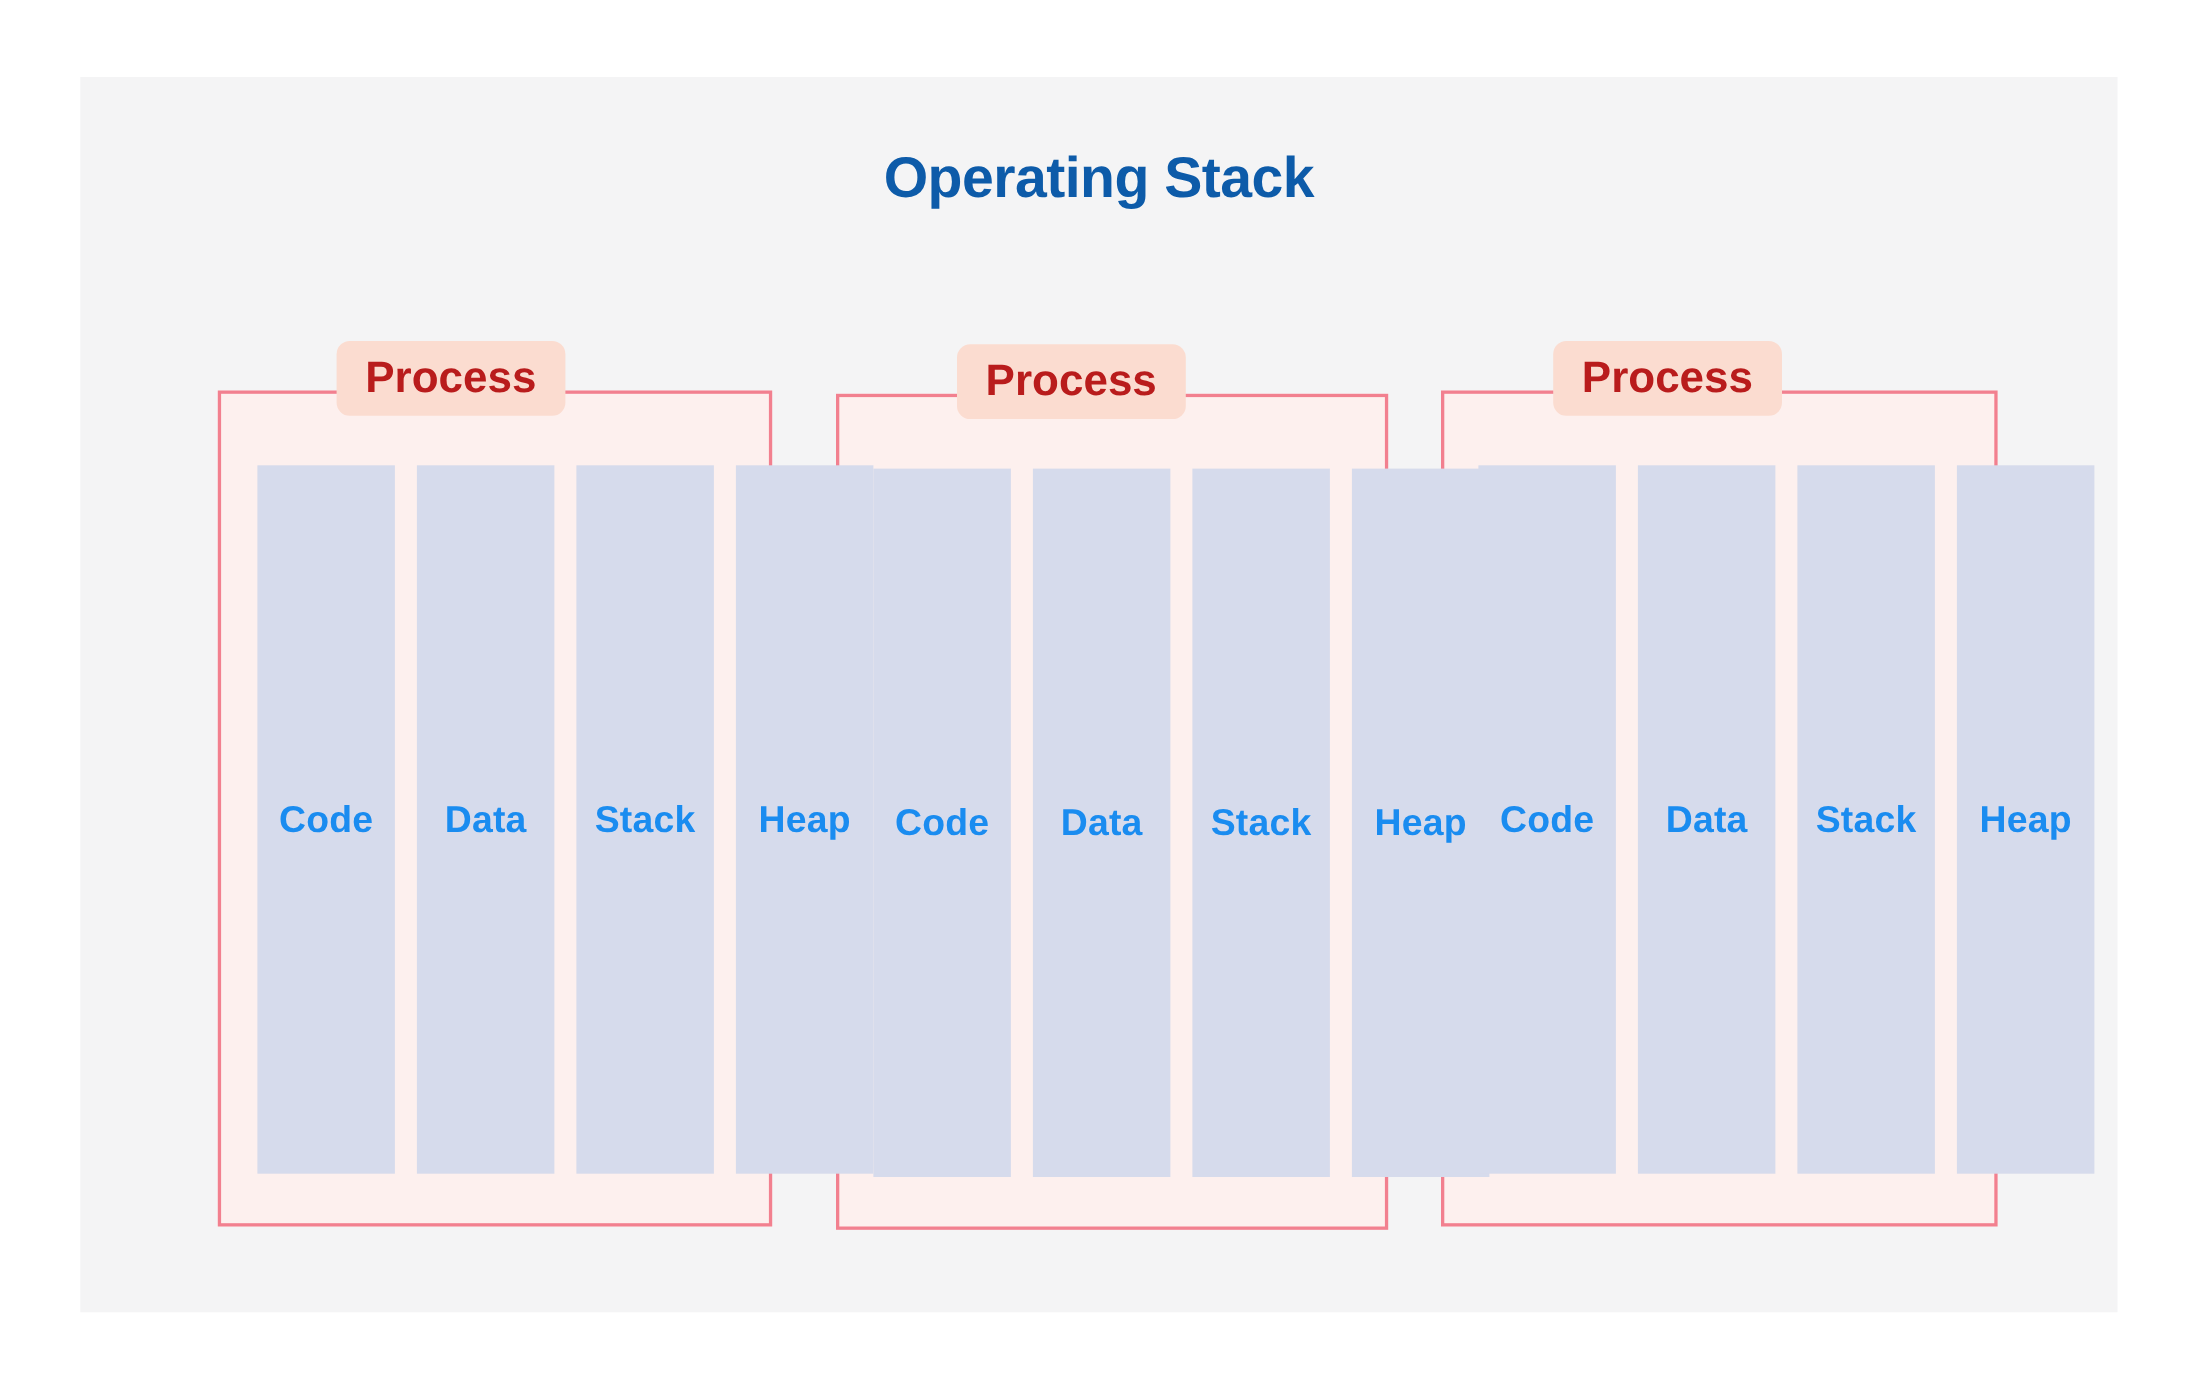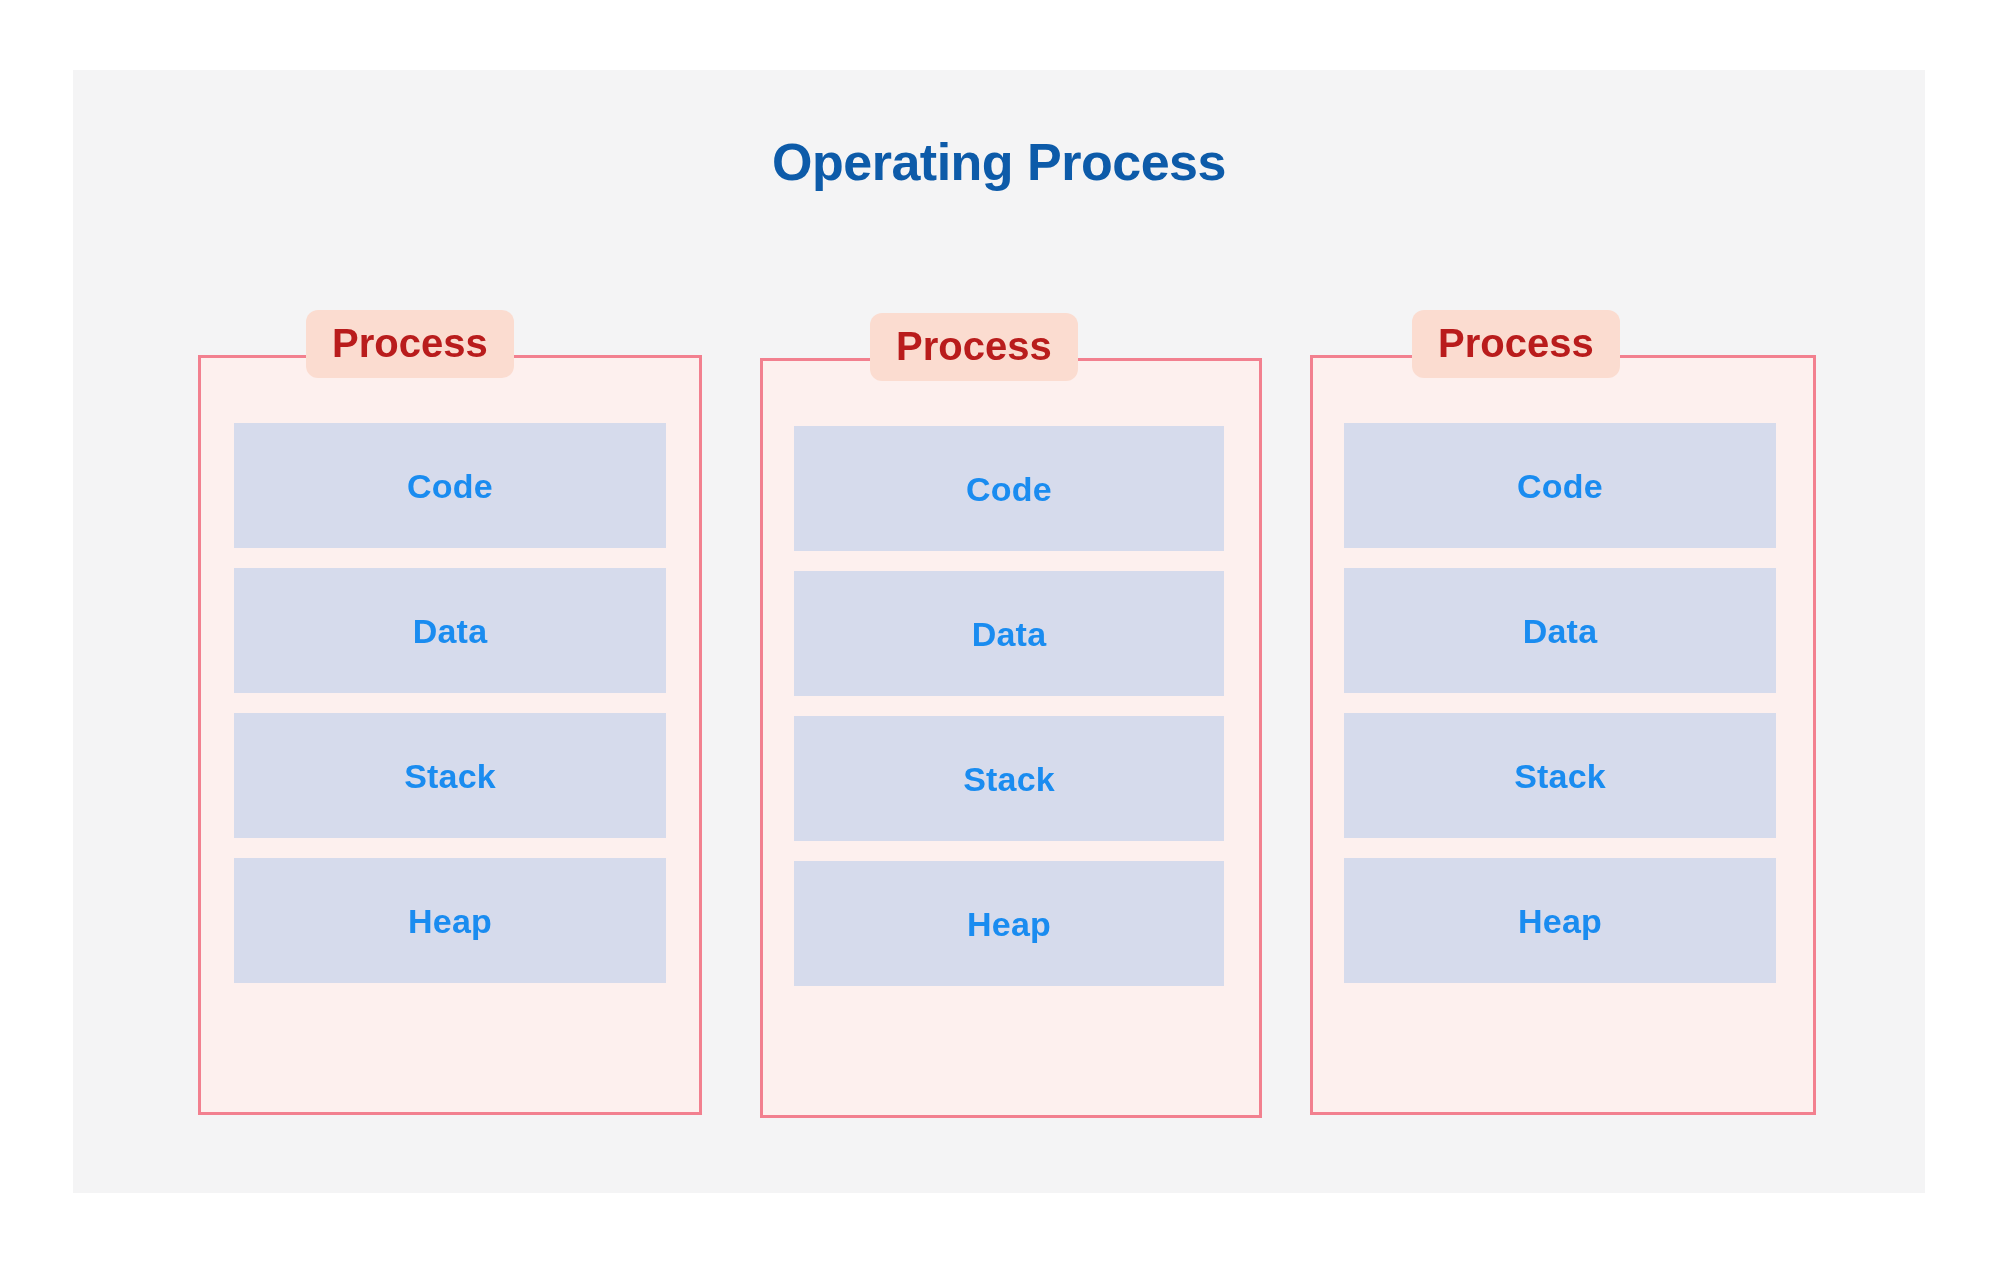--- a/index.html
+++ b/index.html
@@ -99,21 +99,21 @@
   
   .segments {
     position: absolute;
     left: 0;
     top: 0;
     width: 100%;
     height: 100%;
     padding: 68px 36px 48px 36px;
     box-sizing: border-box;
     display: flex;
-    flex-direction: column;
+    flex-direction: row;
     justify-content: flex-start;
     gap: 20px;
     z-index: 2;
   }
   .col-1 .segments { padding-left: 34px; padding-right: 38px; }
   .col-2 .segments { padding-left: 34px; padding-right: 40px; }
 
   .segment {
     flex: 0 0 125px;
     background: #d6dbec;
@@ -131,21 +131,21 @@
     line-height: 1;
   }
 </style>
 </head>
 <body>
 
 <div id="stage">
 
   <div id="os-canvas">
 
-    <div id="os-title">Operating Process</div>
+    <div id="os-title">Operating Stack</div>
 
     <div id="process-row">
 
       <div class="process-col col-0">
         <div class="process-box"></div>
         <div class="segments">
           <div class="segment">
             <span class="segment-label">Code</span>
           </div>
           <div class="segment">

